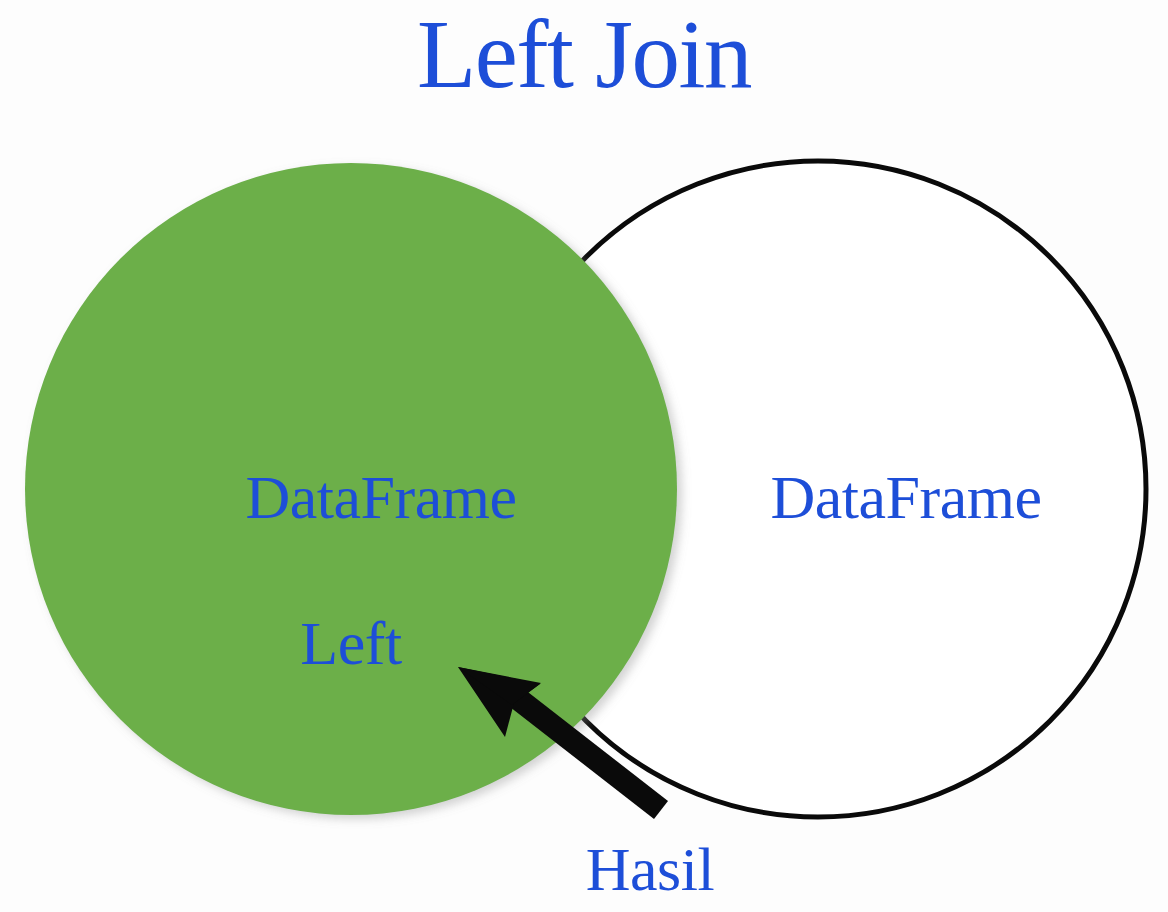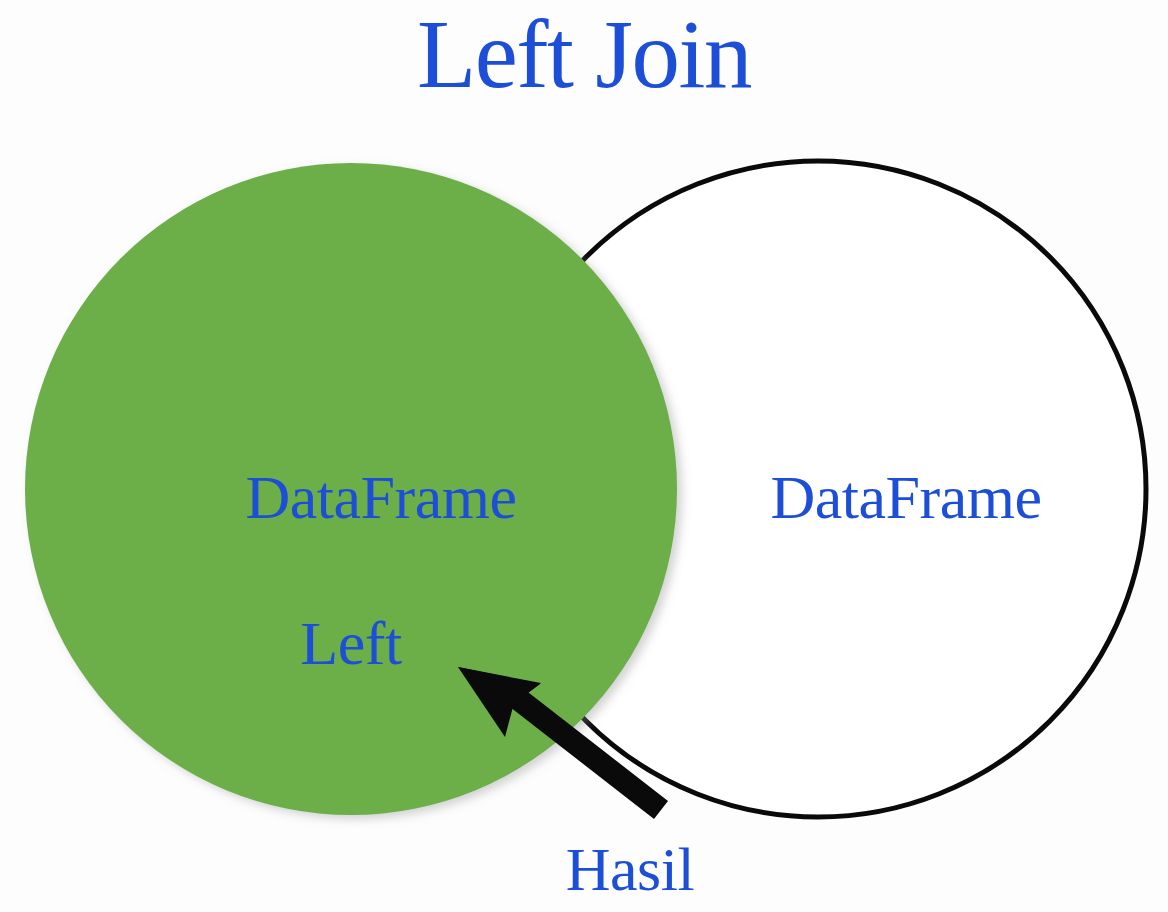--- a/index.html
+++ b/index.html
@@ -54,21 +54,21 @@
     left: 586px;
     width: 580px;
     top: 404px;
     font-size: 62px;
   }
   .label-line2 {
     display: block;
     margin-top: 22px;
   }
   #result-label {
-    left: 440px;
+    left: 460px;
     width: 380px;
     top: 838px;
     font-size: 62px;
   }
 </style>
 </head>
 <body>
 
 <div id="diagram" style="background: rgb(253, 253, 253);">
 

